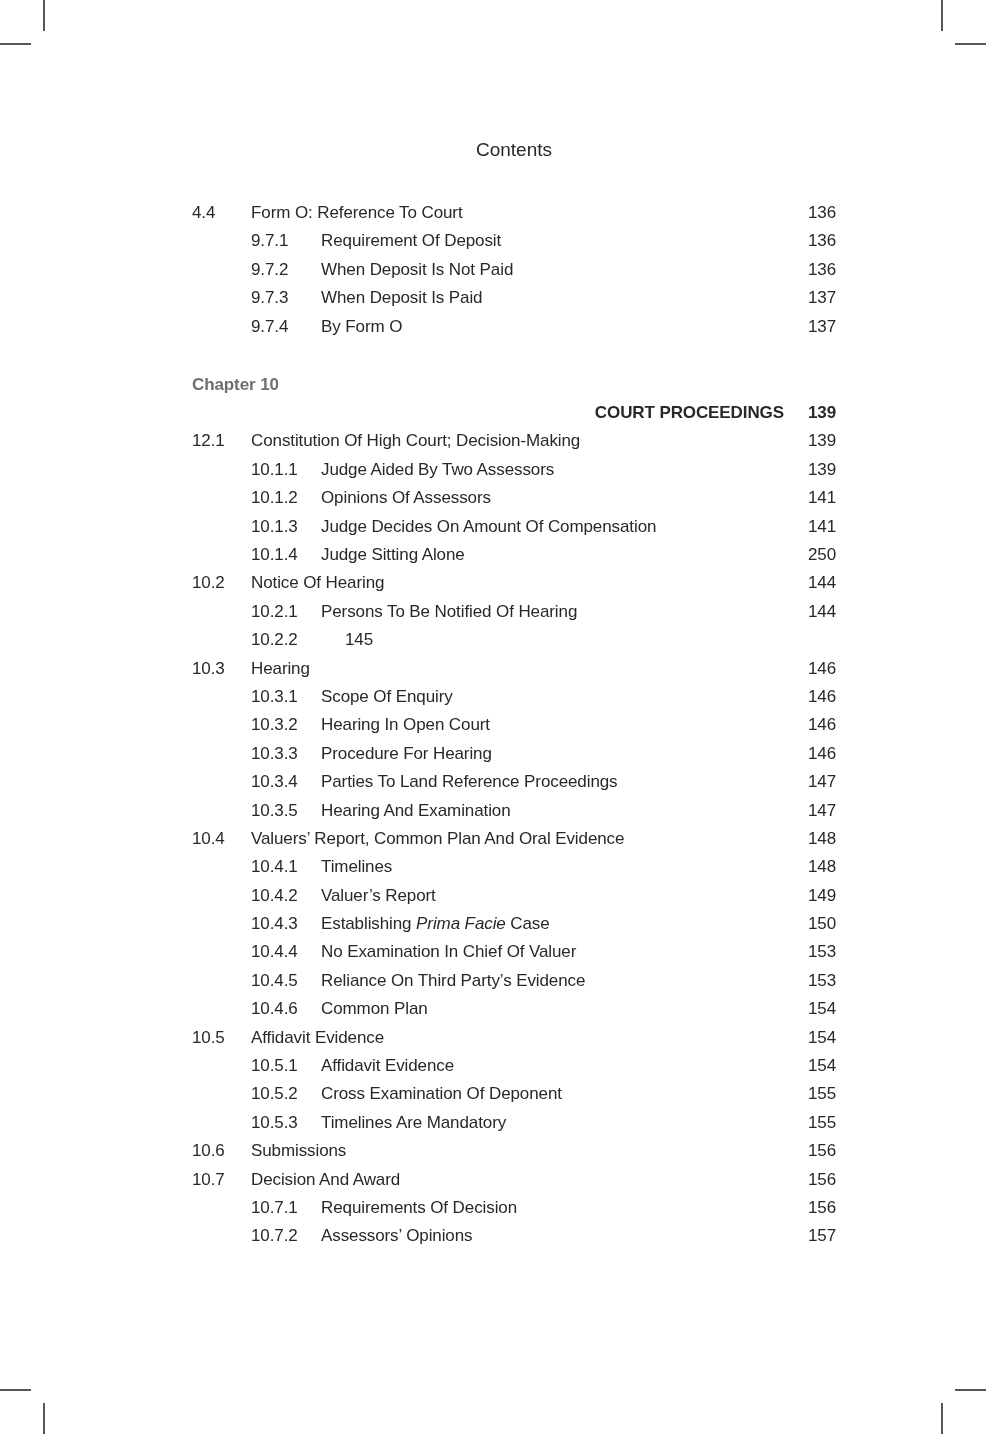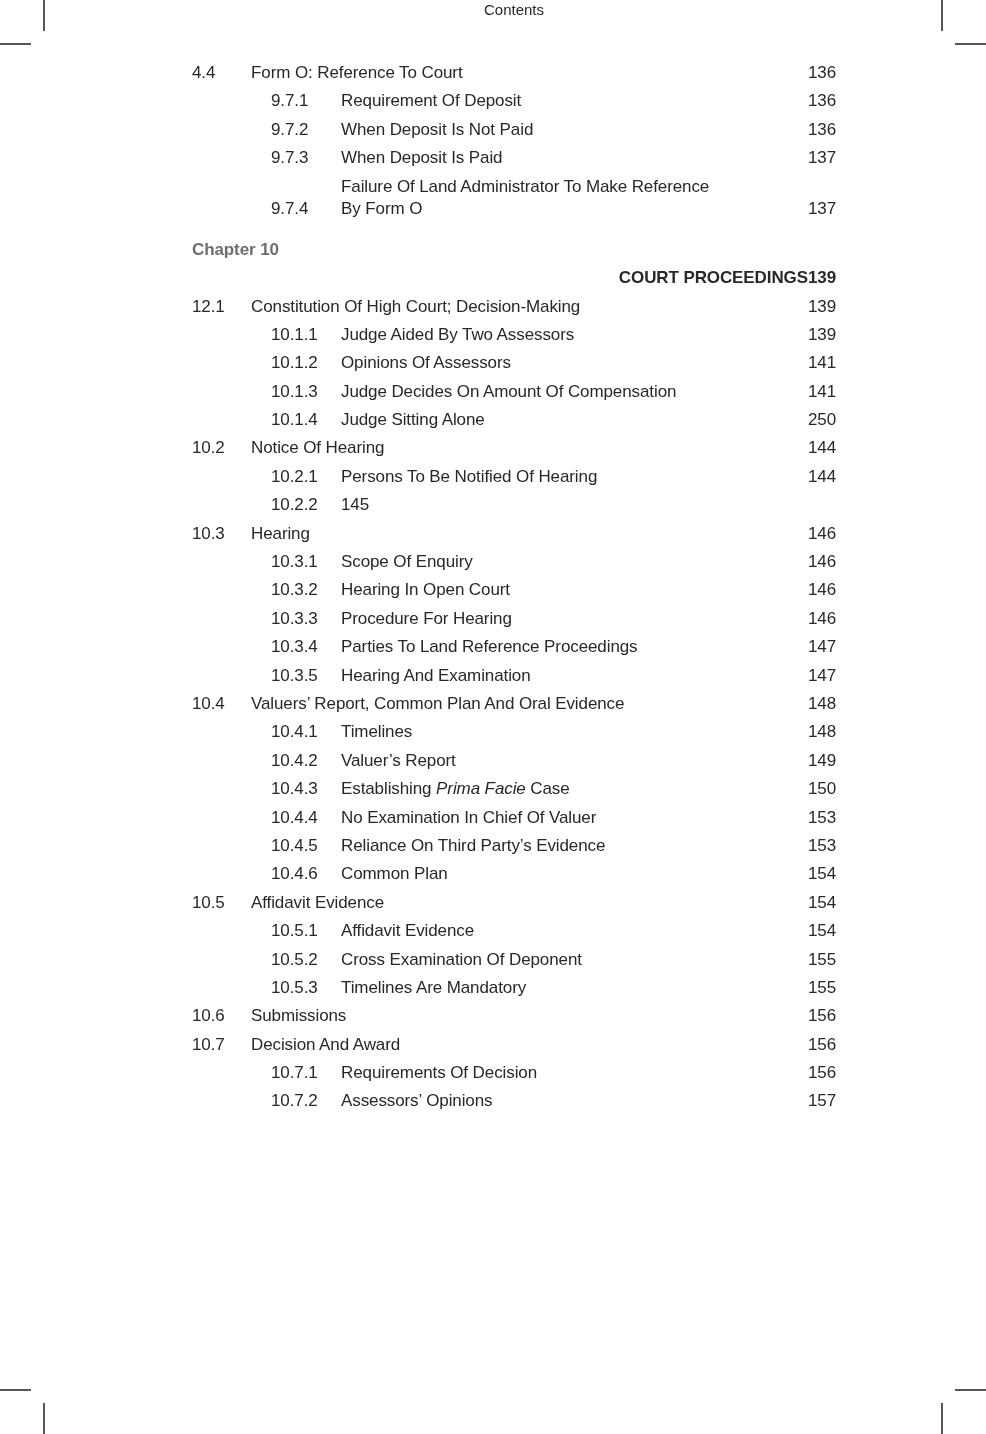--- a/index.html
+++ b/index.html
@@ -12,46 +12,47 @@
   .sheet{position:absolute; inset:0; overflow:hidden; background:#fff;}
 
   
   .mark{position:absolute; background:#57575a;}
   .mark.v{width:1.5px; height:31px;}
   .mark.h{height:1.5px; width:31px;}
 
   .content{position:absolute; left:192px; width:644px; top:0;}
 
   .running-head{
+    margin-top:140px;
     text-align:center;
-    font-size:15px;
+    font-size:19px;
     line-height:20px;
     letter-spacing:0;
   }
 
   .toc{margin-top:42px;}
 
   .row{
     display:flex;
     align-items:flex-end;
     font-size:17px;
     line-height:22.1px;
     margin-bottom:6.3px;
     letter-spacing:-0.1px;
   }
   .lvl1 > .num{flex:0 0 59px;}
   .lvl2 > .sp{flex:0 0 59px;}
-  .lvl2 > .num{flex:0 0 70px;margin-left:20px;}
+  .lvl2 > .num{flex:0 0 70px;}
   .titlebox{flex:1 1 auto; min-width:0;}
-  .pg{margin-left:0; white-space:nowrap; text-align:left;}
+  .pg{margin-left:24px; white-space:nowrap; text-align:left;}
 
   .chlabel{
     color:var(--chapter-label-color,#6d6e71);
     font-weight:bold;
-    margin-top:19px;
+    margin-top:36px;
   }
   .chtitle{font-weight:bold;}
   .chtitle .titlebox{flex:1 1 auto;text-align:right;}
   .it{font-style:italic;}
 </style>
 </head>
 <body style="color: rgb(43, 39, 40);">
 
 <div class="sheet">
 
@@ -95,21 +96,20 @@
           <span class="num">9.7.3</span>
           <div class="titlebox">
             <div class="t">When Deposit Is Paid</div>
           </div>
           <span class="pg">137</span>
         </div>
         <div class="row lvl2">
           <span class="sp"></span>
           <span class="num">9.7.4</span>
           <div class="titlebox">
-            <div class="t">Failure Of Land Administrator To Make Reference</div>
             <div class="t">By Form O</div>
           </div>
           <span class="pg">137</span>
         </div>
         <div class="row chlabel">
           <span>Chapter 10</span>
         </div>
         <div class="row chtitle">
           <span class="titlebox">COURT PROCEEDINGS</span>
           <span class="pg">139</span>

